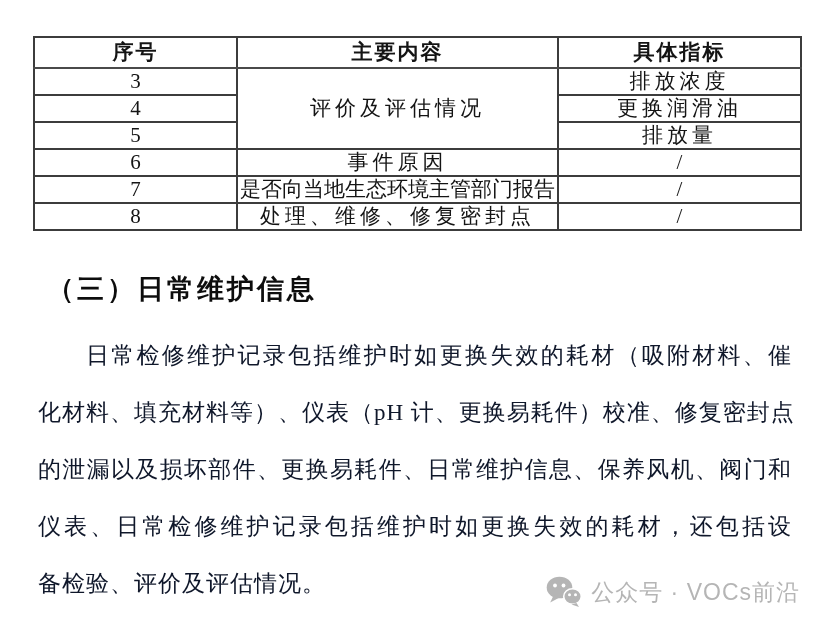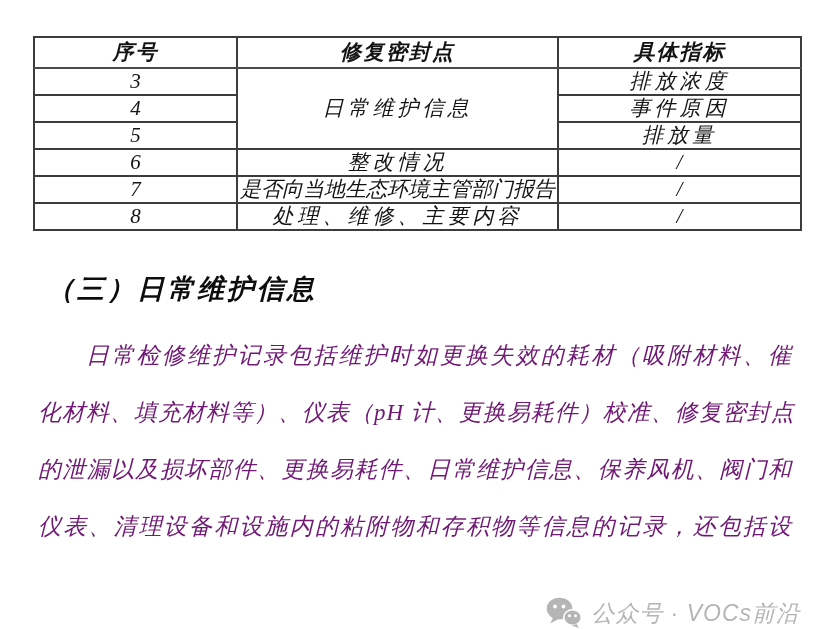--- a/index.html
+++ b/index.html
@@ -4,21 +4,21 @@
 <style>
   html, body { margin: 0; padding: 0; }
   body {
     width: 824px; height: 629px;
     background: #ffffff;
     font-family: "Liberation Serif", "DejaVu Serif", serif;
     color: #141414;
     overflow: hidden;
     position: relative;
   }
-  .page { position: absolute; inset: 0; background: #ffffff; font-style: italic; }
+  .page { position: absolute; inset: 0; background: #ffffff; }
 
   
   .doc-table-wrap { position: absolute; left: 33px; top: 36px; width: 767px; }
   table.doc-table {
     border-collapse: collapse;
     table-layout: fixed;
     width: 767px;
     border: 2px solid #111111;
   }
   table.doc-table th, table.doc-table td {
@@ -52,37 +52,37 @@
     color: #0d0d0d;
     white-space: nowrap;
   }
 
   
   .body-paragraph {
     position: absolute;
     left: 38px; top: 327px;
     width: 754px;
     font-size: 23px;
-    color: #701a75;
+    color: #0f172a;
   }
   .para-line {
     height: 57px;
     line-height: 57px;
     text-align: justify;
     text-align-last: justify;
     white-space: nowrap;
     letter-spacing: 1px;
   }
   .para-line.first { padding-left: 48px; }
   .para-line.last  { text-align-last: left; }
 
   
   .watermark {
     position: absolute;
-    right: 24px; bottom: 0;
+    right: 24px; bottom: 21px;
     display: flex;
     align-items: center;
     gap: 9px;
   }
   .watermark-label {
     font-family: "Liberation Sans", "DejaVu Sans", sans-serif;
     font-size: 23px;
     color: #b5b5b5;
     letter-spacing: 1px;
     white-space: nowrap;
@@ -97,64 +97,65 @@
   <div class="doc-table-wrap">
     <table class="doc-table">
       <colgroup>
         <col style="width:203px">
         <col style="width:321px">
         <col style="width:243px">
       </colgroup>
       <thead>
         <tr>
           <th>序号</th>
-          <th>修复密封点</th>
+          <th>主要内容</th>
           <th>具体指标</th>
         </tr>
       </thead>
       <tbody>
         <tr>
           <td class="cell-num">3</td>
-          <td rowspan="3" class="cell-spaced">日常维护信息</td>
+          <td rowspan="3" class="cell-spaced">评价及评估情况</td>
           <td class="cell-spaced">排放浓度</td>
         </tr>
         <tr>
           <td class="cell-num">4</td>
-          <td class="cell-spaced">事件原因</td>
+          <td class="cell-spaced">更换润滑油</td>
         </tr>
         <tr>
           <td class="cell-num">5</td>
           <td class="cell-spaced">排放量</td>
         </tr>
         <tr>
           <td class="cell-num">6</td>
-          <td class="cell-spaced">整改情况</td>
+          <td class="cell-spaced">事件原因</td>
           <td class="cell-num">/</td>
         </tr>
         <tr>
           <td class="cell-num">7</td>
           <td class="cell-tight">是否向当地生态环境主管部门报告</td>
           <td class="cell-num">/</td>
         </tr>
         <tr>
           <td class="cell-num">8</td>
-          <td class="cell-spaced">处理、维修、主要内容</td>
+          <td class="cell-spaced">处理、维修、修复密封点</td>
           <td class="cell-num">/</td>
         </tr>
       </tbody>
     </table>
   </div>
 
   <div class="section-heading">（三）日常维护信息</div>
 
   <div class="body-paragraph">
     <div class="para-line first">日常检修维护记录包括维护时如更换失效的耗材（吸附材料、催</div>
     <div class="para-line">化材料、填充材料等）、仪表（pH 计、更换易耗件）校准、修复密封点</div>
     <div class="para-line">的泄漏以及损坏部件、更换易耗件、日常维护信息、保养风机、阀门和</div>
-    <div class="para-line">仪表、清理设备和设施内的粘附物和存积物等信息的记录，还包括设</div>
+    <div class="para-line">仪表、日常检修维护记录包括维护时如更换失效的耗材，还包括设</div>
+    <div class="para-line last">备检验、评价及评估情况。</div>
   </div>
 
   <div class="watermark">
     <svg class="wechat-icon" width="36" height="32" viewBox="0 0 36 32">
       <g fill="#b5b5b5">
         <ellipse cx="13.5" cy="11.5" rx="12.8" ry="10.8"></ellipse>
         <path d="M7.5 19.5 L4.2 26.5 L13.5 21.5 Z"></path>
       </g>
       <circle cx="9" cy="9.5" r="1.9" fill="#ffffff"></circle>
       <circle cx="17.5" cy="9.5" r="1.9" fill="#ffffff"></circle>

